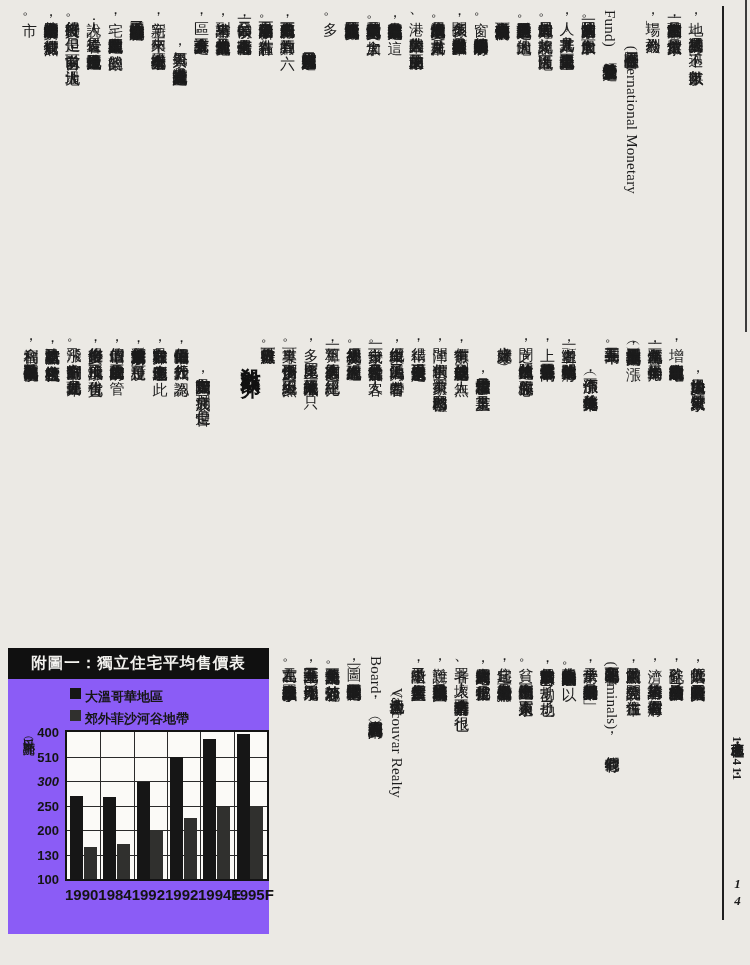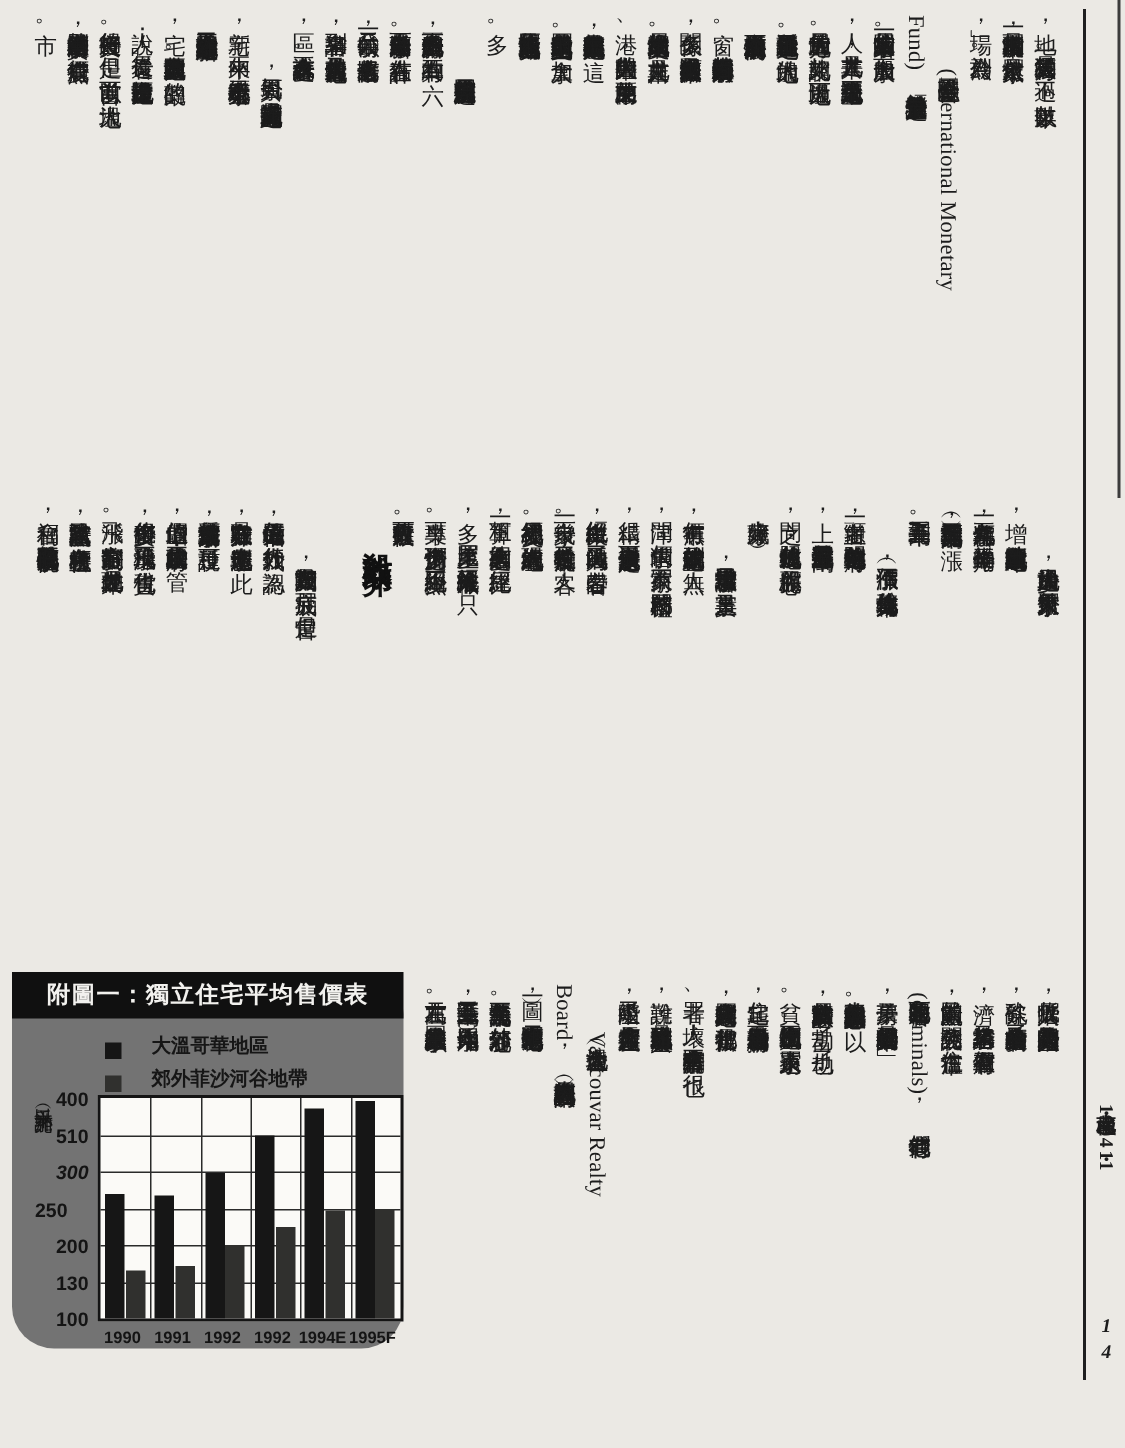--- a/index.html
+++ b/index.html
@@ -35,48 +35,48 @@
     position:absolute;left:726px;top:732px;width:20px;height:140px;
     writing-mode:vertical-rl;font-size:13px;font-weight:700;
     font-family:"Liberation Serif","DejaVu Serif",serif;letter-spacing:1px;
   }
   #page-number{
     position:absolute;left:727px;top:876px;width:18px;height:40px;
     writing-mode:vertical-rl;text-orientation:upright;
     font-style:italic;font-size:13px;letter-spacing:2px;font-weight:600;
   }
   
-  #chart-panel{position:absolute;left:8px;top:648px;width:261px;height:251px;background:#737373;border-radius:28px;}
+  #chart-panel{position:absolute;left:8px;top:648px;width:261px;height:286px;background:#8b5cf6;}
   #chart-title-bar{
     position:absolute;left:0;top:0;width:261px;height:31px;background:#101010;
     display:flex;align-items:center;justify-content:center;
   }
   #chart-title-bar span{
     color:#f2f1ee;font-size:15.5px;font-weight:700;letter-spacing:1px;
     font-family:"Liberation Sans","DejaVu Sans",sans-serif;
   }
   .legend-item{
-    position:absolute;left:62px;display:flex;align-items:flex-end;gap:20px;
+    position:absolute;left:62px;display:flex;align-items:flex-start;gap:4px;
     font-size:13px;font-weight:700;color:#161616;
     font-family:"Liberation Sans","DejaVu Sans",sans-serif;
   }
   .legend-swatch{width:11px;height:11px;display:inline-block;}
   #chart-plot{
     position:absolute;left:57px;top:82px;width:200px;height:147px;
     background:#fbfaf7;border:2px solid #141414;box-sizing:content-box;
   }
   .gridline-h{position:absolute;left:0;width:100%;height:1px;background:#2a2a2a;}
   .gridline-v{position:absolute;top:0;width:1px;height:100%;background:#2a2a2a;}
   .bar{position:absolute;bottom:0;}
   .ytick{
     position:absolute;width:26px;text-align:right;font-size:13px;font-weight:700;
     color:#141414;font-family:"Liberation Sans","DejaVu Sans",sans-serif;
   }
   .xtick{
-    position:absolute;width:34px;text-align:center;font-size:11px;font-weight:700;
+    position:absolute;width:34px;text-align:center;font-size:15px;font-weight:700;
     color:#141414;font-family:"Liberation Sans","DejaVu Sans",sans-serif;
   }
   #chart-ylabel{
     position:absolute;left:11px;top:80px;width:18px;height:120px;
     writing-mode:vertical-rl;font-size:12.5px;color:#161616;letter-spacing:1px;
   }
 </style>
 </head>
 <body>
 
@@ -203,24 +203,24 @@
       <div class="bar" title="1993 郊外菲沙河谷地帶: 225" style="left: 116.5px; width: 13px; height: 61.25px; background: rgb(48, 48, 46);"></div>
       <div class="bar" title="1994E 大溫哥華地區: 386" style="left: 136.333px; width: 13px; height: 140.14px; background: rgb(22, 22, 22);"></div>
       <div class="bar" title="1994E 郊外菲沙河谷地帶: 246" style="left: 149.833px; width: 13px; height: 71.54px; background: rgb(48, 48, 46);"></div>
       <div class="bar" title="1995F 大溫哥華地區: 395" style="left: 169.667px; width: 13px; height: 144.55px; background: rgb(22, 22, 22);"></div>
       <div class="bar" title="1995F 郊外菲沙河谷地帶: 250" style="left: 183.167px; width: 13px; height: 73.5px; background: rgb(48, 48, 46);"></div>
     </div>
   <div id="chart-axes">
       <div class="ytick" style="left: 25px; top: 77px;">400</div>
       <div class="ytick" style="left: 25px; top: 101.5px;">510</div>
       <div class="ytick" style="left: 25px; top: 126px; font-style: italic;">300</div>
-      <div class="ytick" style="left: 11px; top: 150.5px;">250</div>
+      <div class="ytick" style="left: 25px; top: 150.5px;">250</div>
       <div class="ytick" style="left: 25px; top: 175px;">200</div>
       <div class="ytick" style="left: 25px; top: 199.5px;">130</div>
       <div class="ytick" style="left: 25px; top: 224px;">100</div>
       <div class="xtick" style="left: 56.6667px; top: 238px;">1990</div>
-      <div class="xtick" style="left: 90px; top: 238px;">1991</div>
+      <div class="xtick" style="left: 90px; top: 238px;">1984</div>
       <div class="xtick" style="left: 123.333px; top: 238px;">1992</div>
       <div class="xtick" style="left: 156.667px; top: 238px;">1992</div>
       <div class="xtick" style="left: 190px; top: 238px;">1994E</div>
       <div class="xtick" style="left: 223.333px; top: 238px;">1995F</div>
     </div>
 </div>
 
 </body></html>

